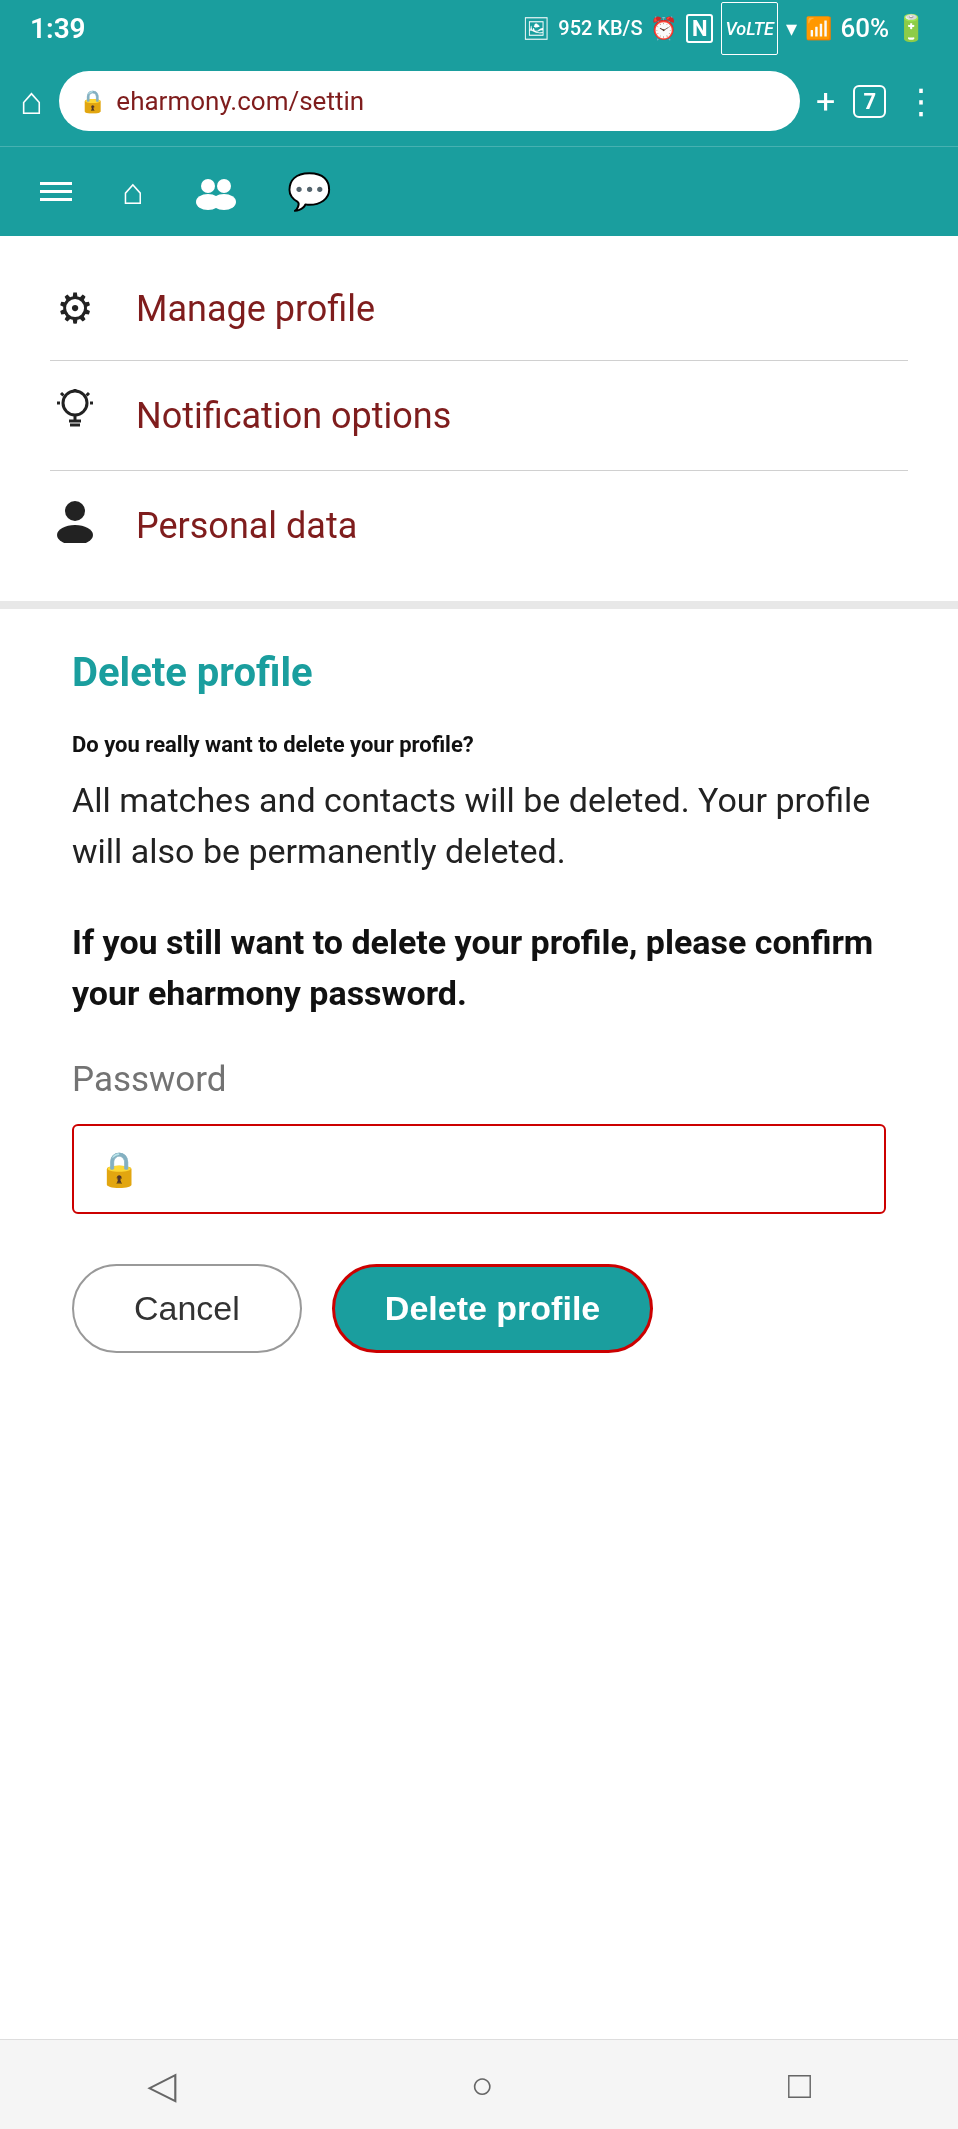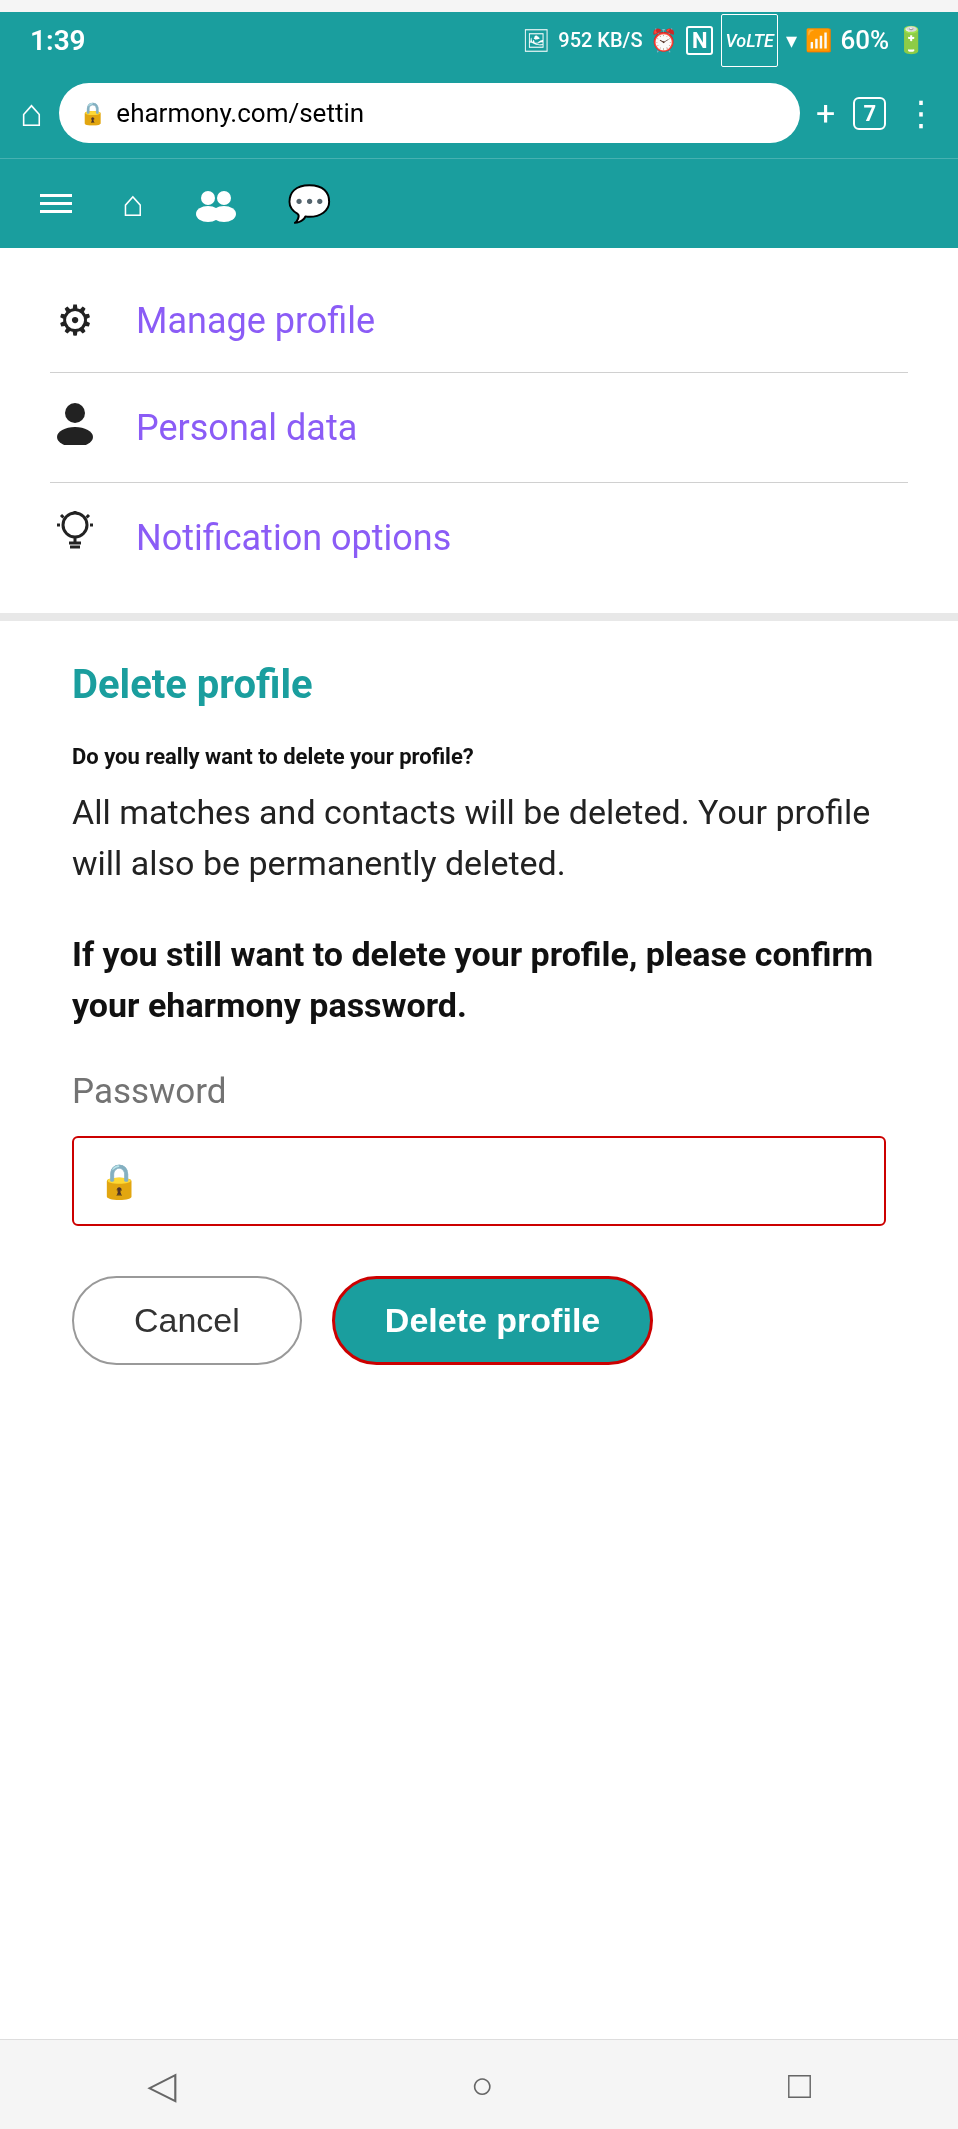--- a/index.html
+++ b/index.html
@@ -18,21 +18,20 @@
     .status-bar {
       background: #1a9e9e;
       height: 56px;
       display: flex;
       align-items: center;
       justify-content: space-between;
       padding: 0 30px;
       color: white;
       font-size: 26px;
       font-weight: 500;
-      margin-top: 12px;
     }
     .status-bar .time { font-size: 28px; font-weight: 600; }
     .status-icons { display: flex; align-items: center; gap: 8px; font-size: 22px; }
 
     
     .browser-bar {
       background: #1a9e9e;
       height: 90px;
       display: flex;
       align-items: center;
@@ -49,21 +48,21 @@
       border-radius: 40px;
       height: 60px;
       display: flex;
       align-items: center;
       padding: 0 20px;
       gap: 10px;
       font-size: 26px;
       color: #333;
     }
     .browser-url .lock-icon { font-size: 22px; color: #555; }
-    .browser-url .url-text { font-size: 26px; color: #000000; overflow: hidden; white-space: nowrap; }
+    .browser-url .url-text { font-size: 26px; color: #7f1d1d; overflow: hidden; white-space: nowrap; }
     .browser-actions {
       display: flex;
       align-items: center;
       gap: 18px;
       color: white;
       font-size: 34px;
     }
     .tab-count {
       border: 2px solid white;
       border-radius: 6px;
@@ -117,21 +116,21 @@
     .menu-item:last-child::after { display: none; }
     .menu-icon {
       font-size: 42px;
       color: #222;
       width: 50px;
       text-align: center;
       flex-shrink: 0;
     }
     .menu-label {
       font-size: 36px;
-      color: #8b5cf6;
+      color: #7f1d1d;
       font-weight: 400;
     }
 
     
     .delete-section {
       background: white;
       padding: 40px 72px;
       flex: 1;
     }
     .delete-title {
@@ -274,46 +273,46 @@
       <ellipse cx="30" cy="28" rx="12" ry="8"></ellipse>
     </svg>
   </span>
   <span class="nav-icon">💬</span>
 </div>
 
 <div class="settings-menu">
   <div class="menu-item">
     <span class="menu-icon">⚙</span>
     <span class="menu-label">Manage profile</span>
-  </div>
-  <div class="menu-item">
-    <span class="menu-icon">
-      <svg width="40" height="44" viewBox="0 0 40 44" fill="#222">
-        <circle cx="20" cy="12" r="10"></circle>
-        <ellipse cx="20" cy="36" rx="18" ry="10"></ellipse>
-      </svg>
-    </span>
-    <span class="menu-label">Personal data</span>
   </div>
   <div class="menu-item">
     <span class="menu-icon">
       <svg width="36" height="44" viewBox="0 0 36 44" fill="none" stroke="#222" stroke-width="3">
         <circle cx="18" cy="14" r="12" fill="none"></circle>
         <line x1="18" y1="26" x2="18" y2="32"></line>
         <line x1="12" y1="32" x2="24" y2="32"></line>
         <line x1="13" y1="36" x2="23" y2="36"></line>
         <line x1="18" y1="0" x2="18" y2="3"></line>
         <line x1="4" y1="4" x2="6.5" y2="6.5"></line>
         <line x1="32" y1="4" x2="29.5" y2="6.5"></line>
         <line x1="0" y1="14" x2="3" y2="14"></line>
         <line x1="33" y1="14" x2="36" y2="14"></line>
       </svg>
     </span>
     <span class="menu-label">Notification options</span>
   </div>
+  <div class="menu-item">
+    <span class="menu-icon">
+      <svg width="40" height="44" viewBox="0 0 40 44" fill="#222">
+        <circle cx="20" cy="12" r="10"></circle>
+        <ellipse cx="20" cy="36" rx="18" ry="10"></ellipse>
+      </svg>
+    </span>
+    <span class="menu-label">Personal data</span>
+  </div>
 </div>
 
 <div class="delete-section">
   <div class="delete-title">Delete profile</div>
   <div class="delete-warning-bold">Do you really want to delete your profile?</div>
   <div class="delete-warning-text">All matches and contacts will be deleted. Your profile will also be permanently deleted.</div>
   <div class="delete-confirm-text">If you still want to delete your profile, please confirm your eharmony password.</div>
   <div class="password-label">Password</div>
   <div class="password-input-wrapper">
     <span class="password-lock-icon">🔒</span>

